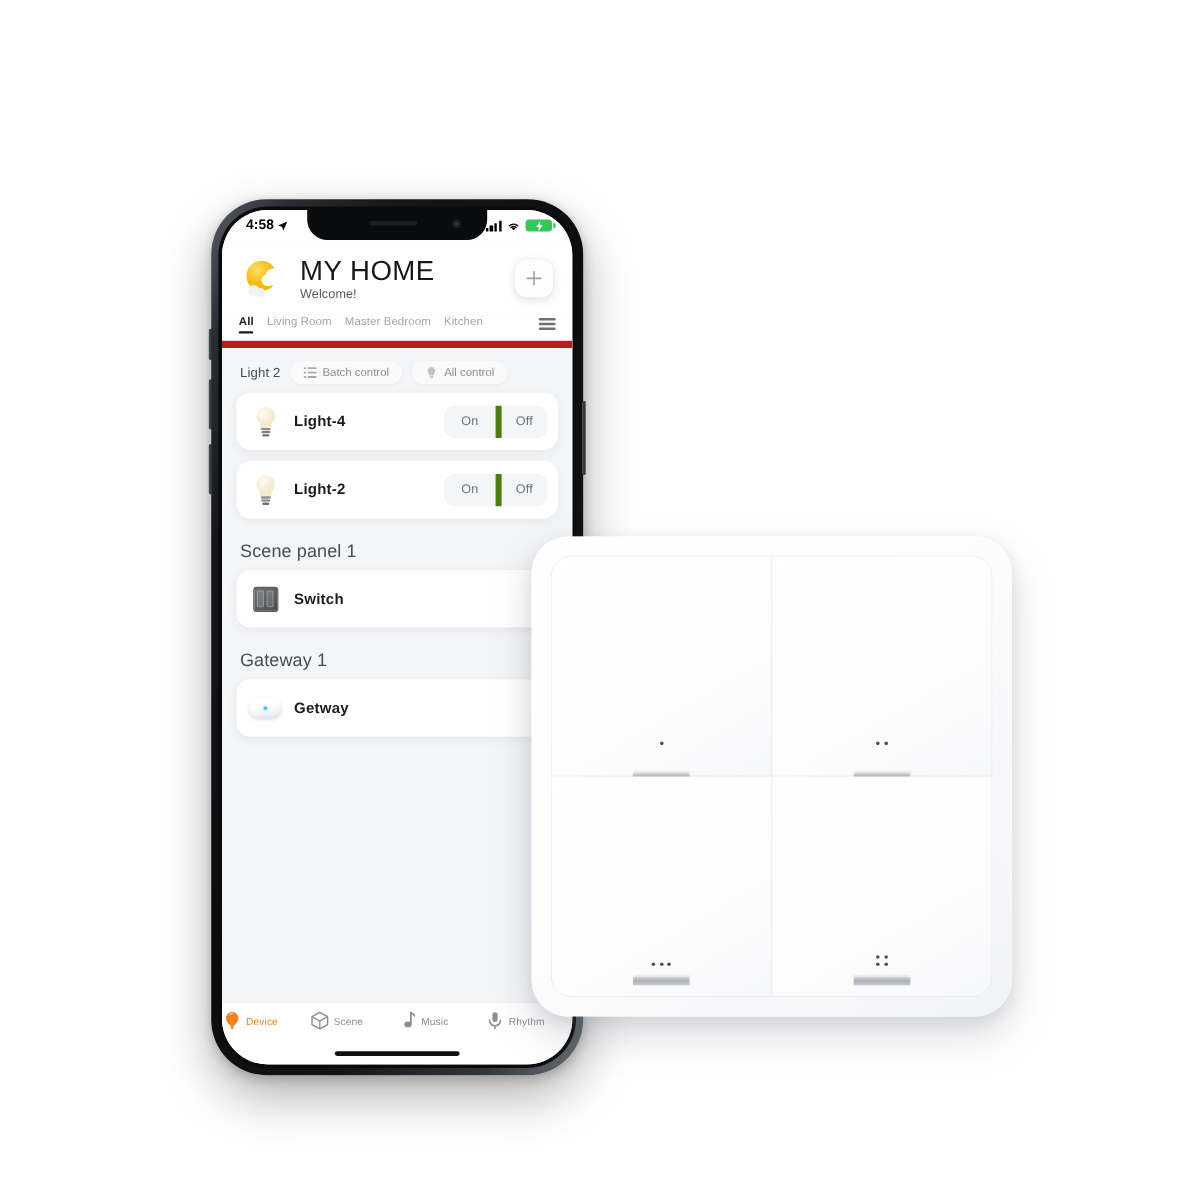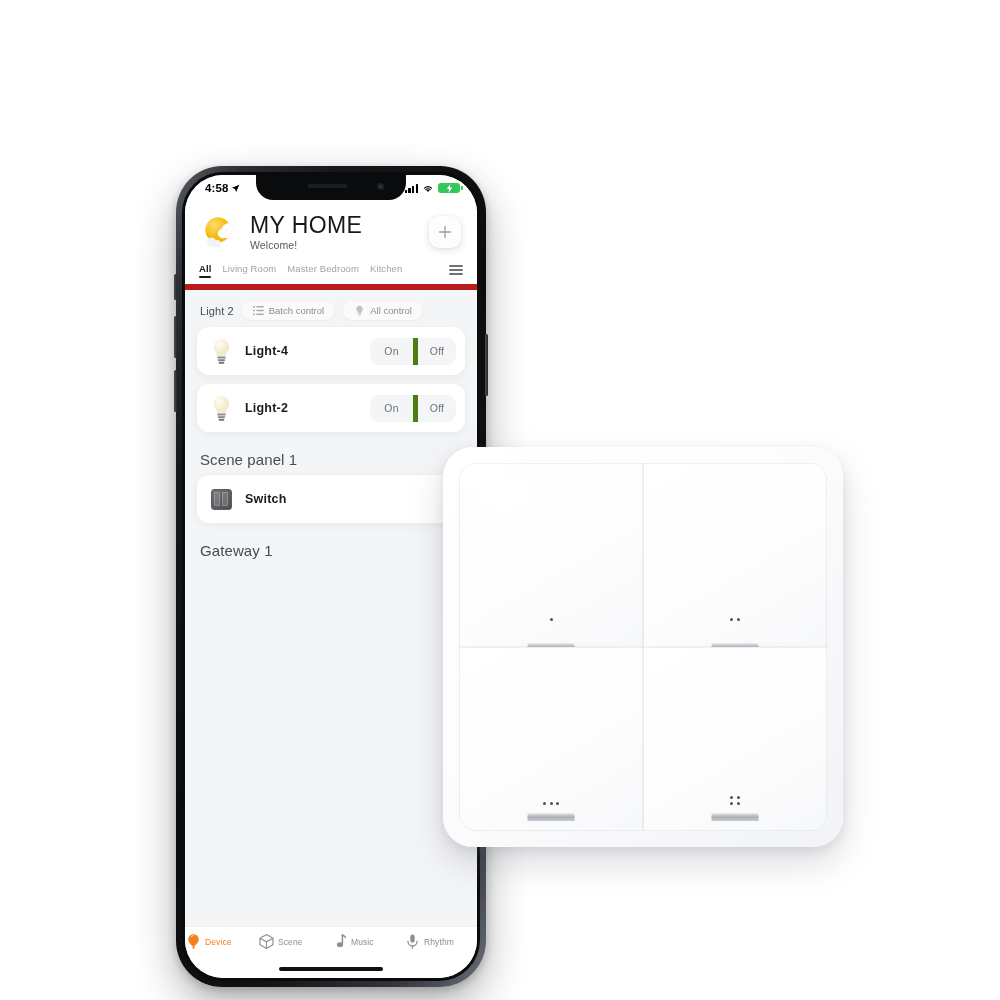--- a/index.html
+++ b/index.html
@@ -7,21 +7,21 @@
     width: 1000px; height: 1000px;
     background: #ffffff;
     font-family: "Liberation Sans", sans-serif;
     overflow: hidden;
   }
   #stage { position: relative; width: 1000px; height: 1000px; background: #fff; }
 
   
   #phone {
     position: absolute; left: 176px; top: 166px;
-    width: 310px; height: 821px;
+    width: 310px; height: 730px;
     border-radius: 46px;
     background: linear-gradient(118deg,#5a5f66 0%,#2a2d31 9%,#15171a 22%,#0b0c0e 48%,#111315 70%,#33373c 88%,#6b7077 100%);
     box-shadow: 0 18px 42px rgba(0,0,0,.30), 0 3px 10px rgba(0,0,0,.20);
     padding: 6px;
   }
   #phone-inner {
     position: relative; width: 100%; height: 100%;
     border-radius: 41px;
     background: #0a0b0d;
     padding: 3px;
@@ -397,20 +397,26 @@
             <div class="card-icon">
               <span class="sw-thumb">
                   <i></i>
                   <i></i>
                 </span>
             </div>
             <div class="card-name">Switch</div>
           </div>
 
           <div class="section-label">Gateway 1</div>
+          <div class="card">
+            <div class="card-icon">
+              <span class="gw-thumb"></span>
+            </div>
+            <div class="card-name">Getway</div>
+          </div>
         </div>
 
         <div class="tabbar">
           <div class="tab active">
             <svg viewBox="0 0 17 17">
               <path d="M8.5 1.3 c3 0 5.2 2.4 5.2 5.3 0 3.1-3.3 5.6-5.2 7.6 -1.9-2-5.2-4.5-5.2-7.6 0-2.9 2.2-5.3 5.2-5.3 Z" fill="#f2821e"></path>
               <path d="M6.3 3.6 a3.4 3.4 0 0 1 2.6-1.1" stroke="#ffd0a0" stroke-width="1" fill="none" stroke-linecap="round"></path>
               <rect x="7.4" y="13.4" width="2.2" height="2.3" rx="1" fill="#f2821e"></rect>
             </svg>
             <span>Device</span>

